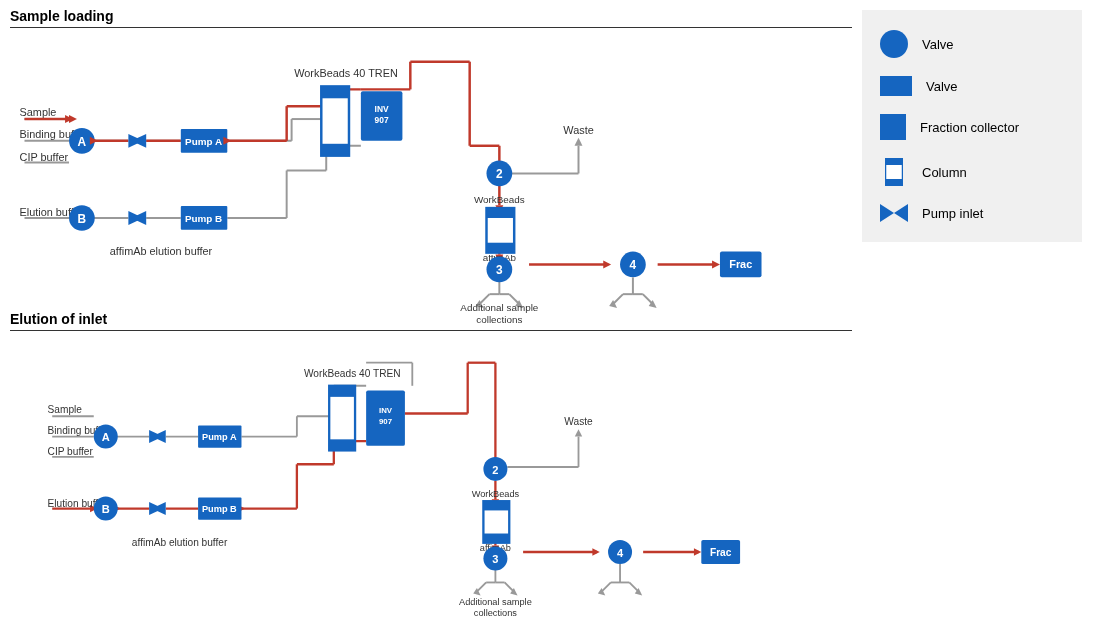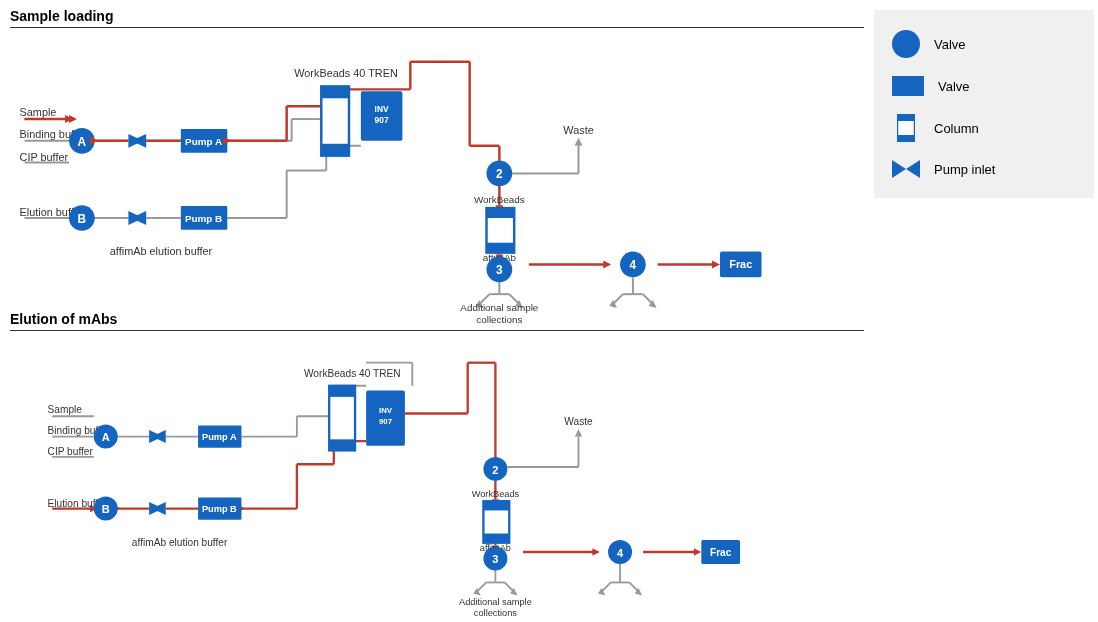--- a/index.html
+++ b/index.html
@@ -24,21 +24,21 @@
       flex-direction: column;
     }
     .legend-area {
       width: 220px;
       background: #f0f0f0;
       padding: 20px 18px;
       display: flex;
       flex-direction: column;
       gap: 18px;
       margin-top: 10px;
-      margin-right: 4px;
+      margin-right: 16px;
       height: fit-content;
       align-self: flex-start;
     }
     .legend-item {
       display: flex;
       align-items: center;
       gap: 14px;
     }
     .legend-label {
       font-size: 13px;
@@ -245,21 +245,21 @@
         <rect x="168" y="176" width="47" height="24" fill="#1565C0" rx="1"></rect>
         <text x="191" y="192" font-size="10" fill="white" text-anchor="middle" font-weight="bold">Pump B</text>
 
         <polygon points="51,84 59,88 51,92" fill="#c0392b"></polygon>
         <polygon points="76,106 84,110 76,114" fill="#c0392b"></polygon>
         <polygon points="211,106 219,110 211,114" fill="#c0392b"></polygon>
 
       </svg>
     </div>
 
-    <div class="section-title">Elution of mAbs</div>
+    <div class="section-title">Elution of inlet</div>
     <div class="diagram-section">
       <svg class="diagram" viewBox="0 0 860 300">
 
         <line x1="10" y1="88" x2="55" y2="88" stroke="#999" stroke-width="2"></line>
         <line x1="10" y1="110" x2="55" y2="110" stroke="#999" stroke-width="2"></line>
         <line x1="10" y1="132" x2="55" y2="132" stroke="#999" stroke-width="2"></line>
 
         <line x1="80" y1="110" x2="115" y2="110" stroke="#999" stroke-width="2"></line>
         <line x1="133" y1="110" x2="168" y2="110" stroke="#999" stroke-width="2"></line>
         <line x1="215" y1="110" x2="275" y2="110" stroke="#999" stroke-width="2"></line>
@@ -385,20 +385,24 @@
   <div class="legend-area">
     <div class="legend-item">
       <div class="valve-icon"></div>
       <span class="legend-label">Valve</span>
     </div>
     <div class="legend-item">
       <div class="pump-icon"></div>
       <span class="legend-label">Valve</span>
     </div>
     <div class="legend-item">
+      <div class="frac-icon"></div>
+      <span class="legend-label">Fraction collector</span>
+    </div>
+    <div class="legend-item">
       <div style="display:flex;align-items:center;justify-content:center;width:28px;">
         <svg width="18" height="28" viewBox="0 0 18 28">
           <rect x="0" y="0" width="18" height="28" fill="white" stroke="#1565C0" stroke-width="2.5"></rect>
           <rect x="0" y="0" width="18" height="7" fill="#1565C0"></rect>
           <rect x="0" y="21" width="18" height="7" fill="#1565C0"></rect>
         </svg>
       </div>
       <span class="legend-label">Column</span>
     </div>
     <div class="legend-item">

